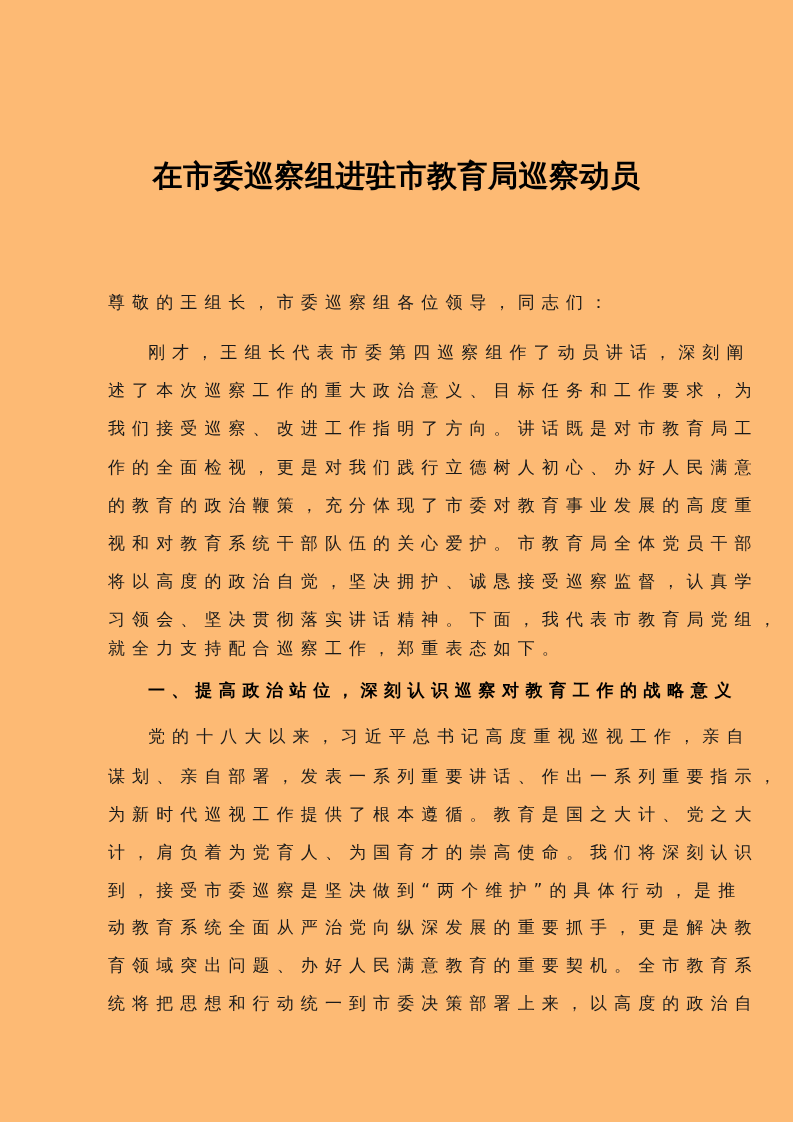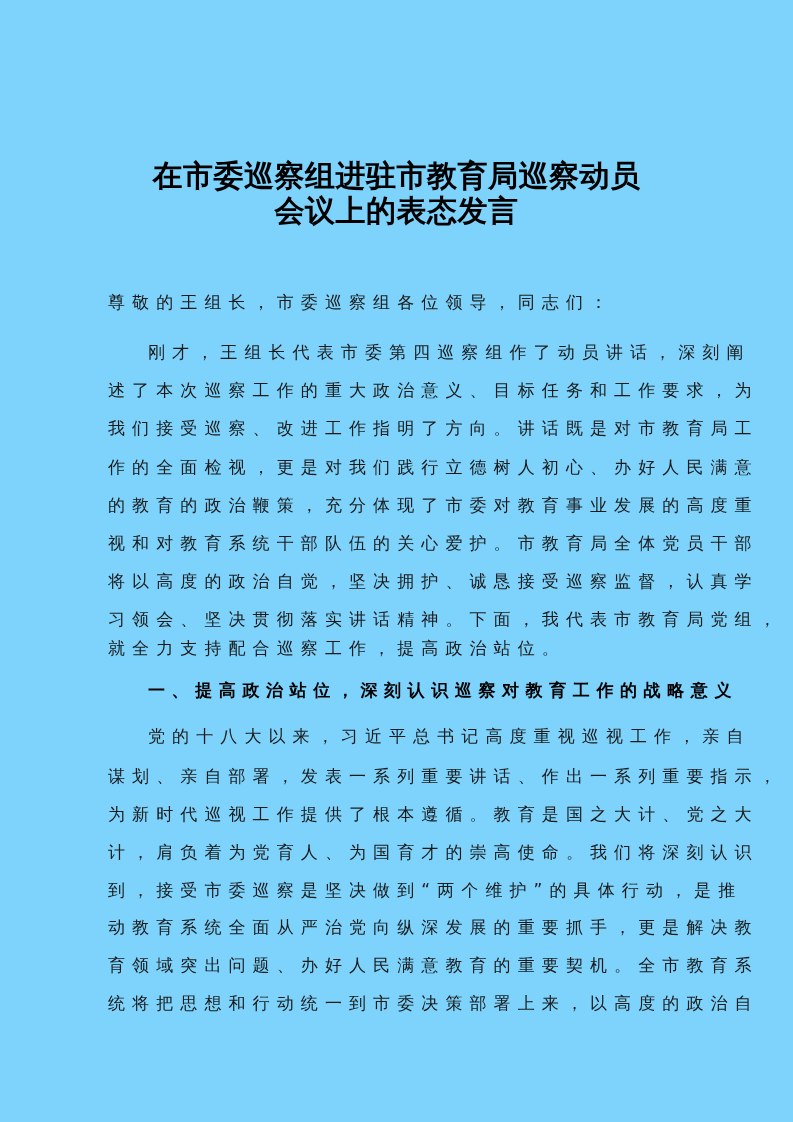--- a/index.html
+++ b/index.html
@@ -13,21 +13,21 @@
       position: relative;
       overflow: hidden;
       color: #111111;
       font-family: "DejaVu Sans", "Liberation Sans", sans-serif;
     }
     .page {
       position: absolute;
       left: 0; top: 0;
       width: 793px;
       height: 1122px;
-      background: #7dd3fc;
+      background: #fdba74;
     }
     .title {
       position: absolute;
       left: 0;
       width: 793px;
       text-align: center;
       font-weight: bold;
       font-size: 30px;
       line-height: 35px;
       color: #000000;
@@ -59,37 +59,36 @@
       letter-spacing: 6.6px;
     }
   </style>
 </head>
 <body>
 
 <div class="page">
 
   <h1 class="title">
     <span class="tline">在市委巡察组进驻市教育局巡察动员</span>
-    <span class="tline">会议上的表态发言</span>
   </h1>
 
   <div class="body-text">
 
     <div class="line" style="top:290px;">尊敬的王组长，市委巡察组各位领导，同志们：</div>
 
     <div>
       <div class="line indent" style="top:340px;">刚才，王组长代表市委第四巡察组作了动员讲话，深刻阐</div>
       <div class="line" style="top:378px;">述了本次巡察工作的重大政治意义、目标任务和工作要求，为</div>
       <div class="line" style="top:416px;">我们接受巡察、改进工作指明了方向。讲话既是对市教育局工</div>
       <div class="line" style="top:455px;">作的全面检视，更是对我们践行立德树人初心、办好人民满意</div>
       <div class="line" style="top:493px;">的教育的政治鞭策，充分体现了市委对教育事业发展的高度重</div>
       <div class="line" style="top:531px;">视和对教育系统干部队伍的关心爱护。市教育局全体党员干部</div>
       <div class="line" style="top:569px;">将以高度的政治自觉，坚决拥护、诚恳接受巡察监督，认真学</div>
       <div class="line" style="top:607px;">习领会、坚决贯彻落实讲话精神。下面，我代表市教育局党组，</div>
-      <div class="line" style="top:636px;">就全力支持配合巡察工作，提高政治站位。</div>
+      <div class="line" style="top:636px;">就全力支持配合巡察工作，郑重表态如下。</div>
     </div>
 
     <div class="line indent heading-line" style="top:678px;">一、提高政治站位，深刻认识巡察对教育工作的战略意义</div>
 
     <div>
       <div class="line indent" style="top:724px;">党的十八大以来，习近平总书记高度重视巡视工作，亲自</div>
       <div class="line" style="top:764px;">谋划、亲自部署，发表一系列重要讲话、作出一系列重要指示，</div>
       <div class="line" style="top:802px;">为新时代巡视工作提供了根本遵循。教育是国之大计、党之大</div>
       <div class="line" style="top:840px;">计，肩负着为党育人、为国育才的崇高使命。我们将深刻认识</div>
       <div class="line" style="top:878px;">到，接受市委巡察是坚决做到“两个维护”的具体行动，是推</div>

